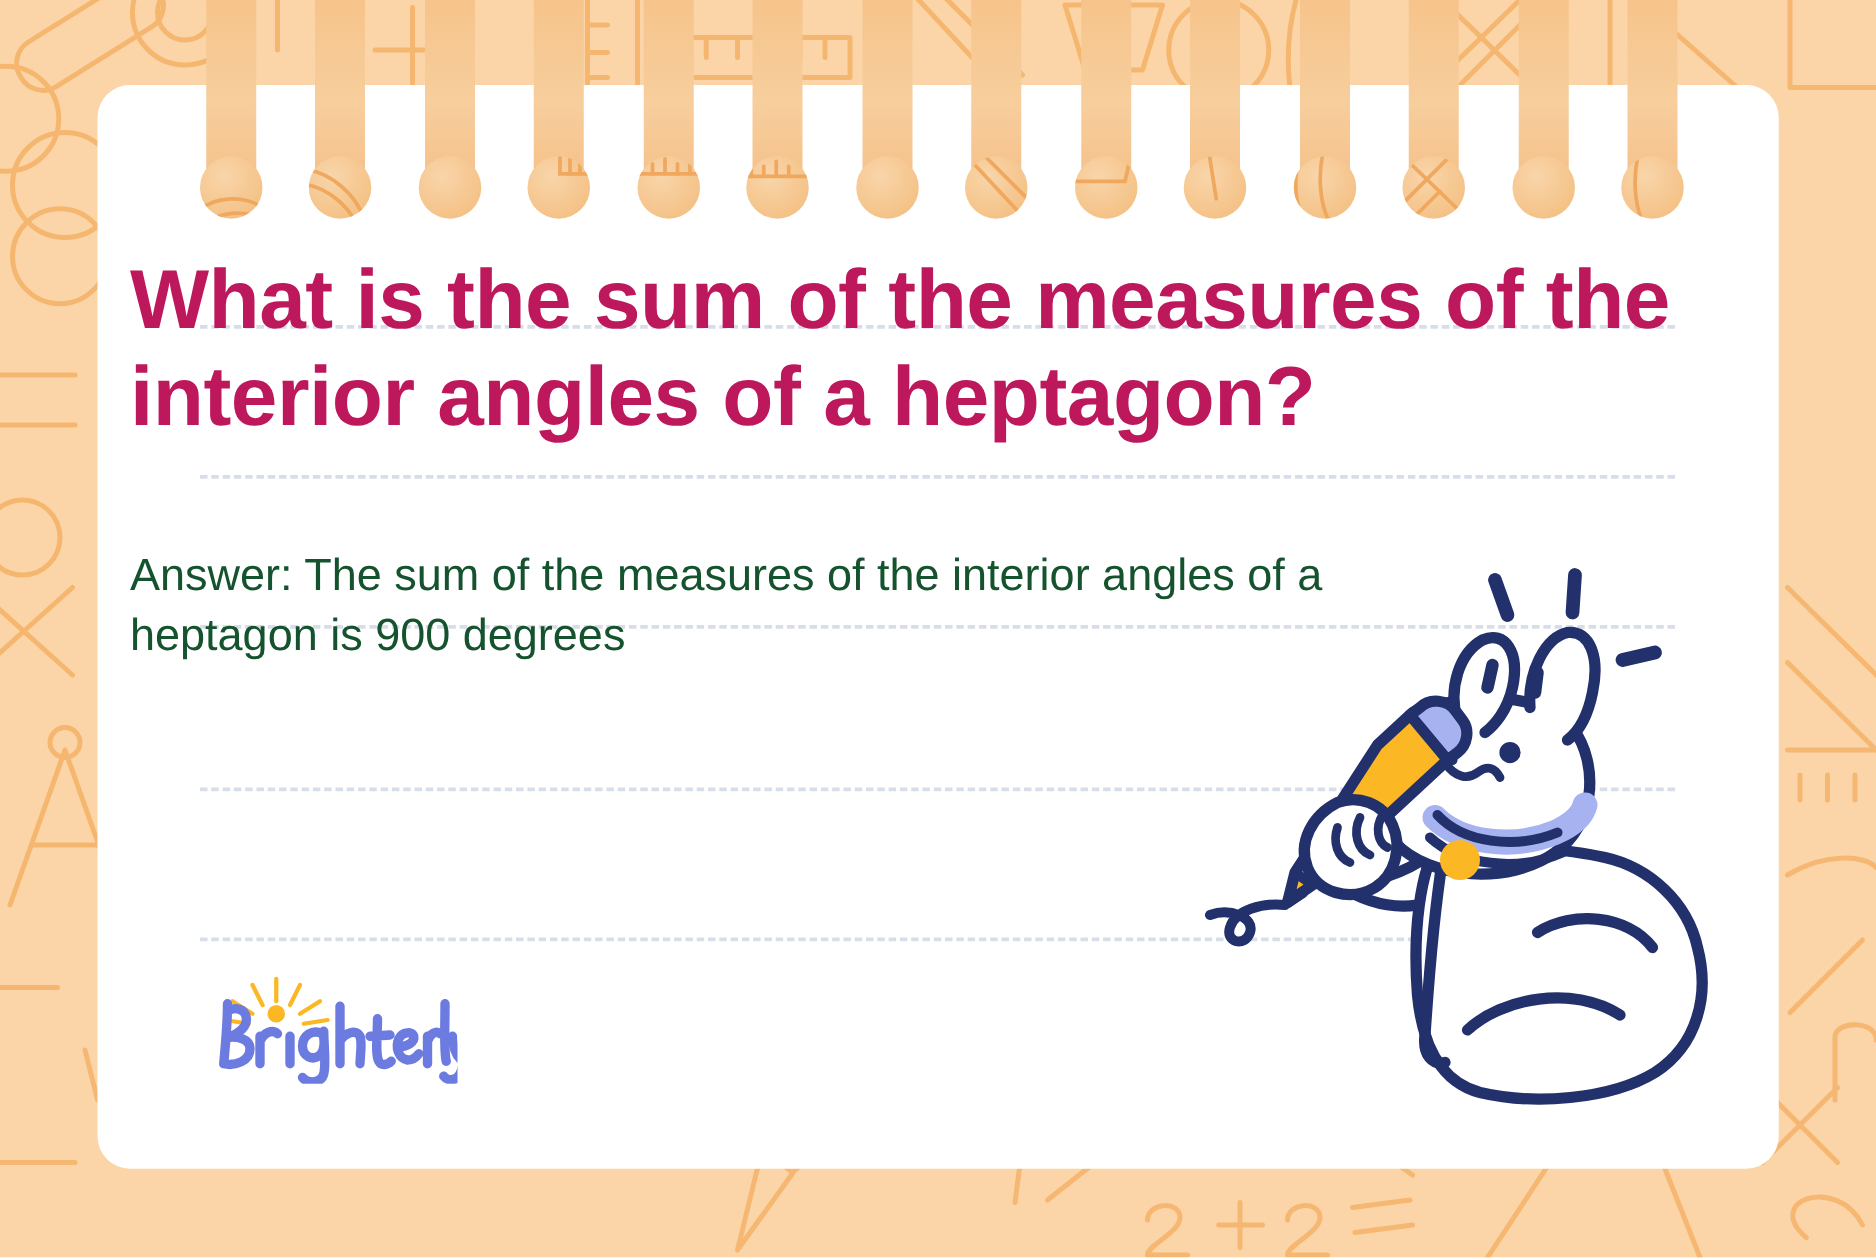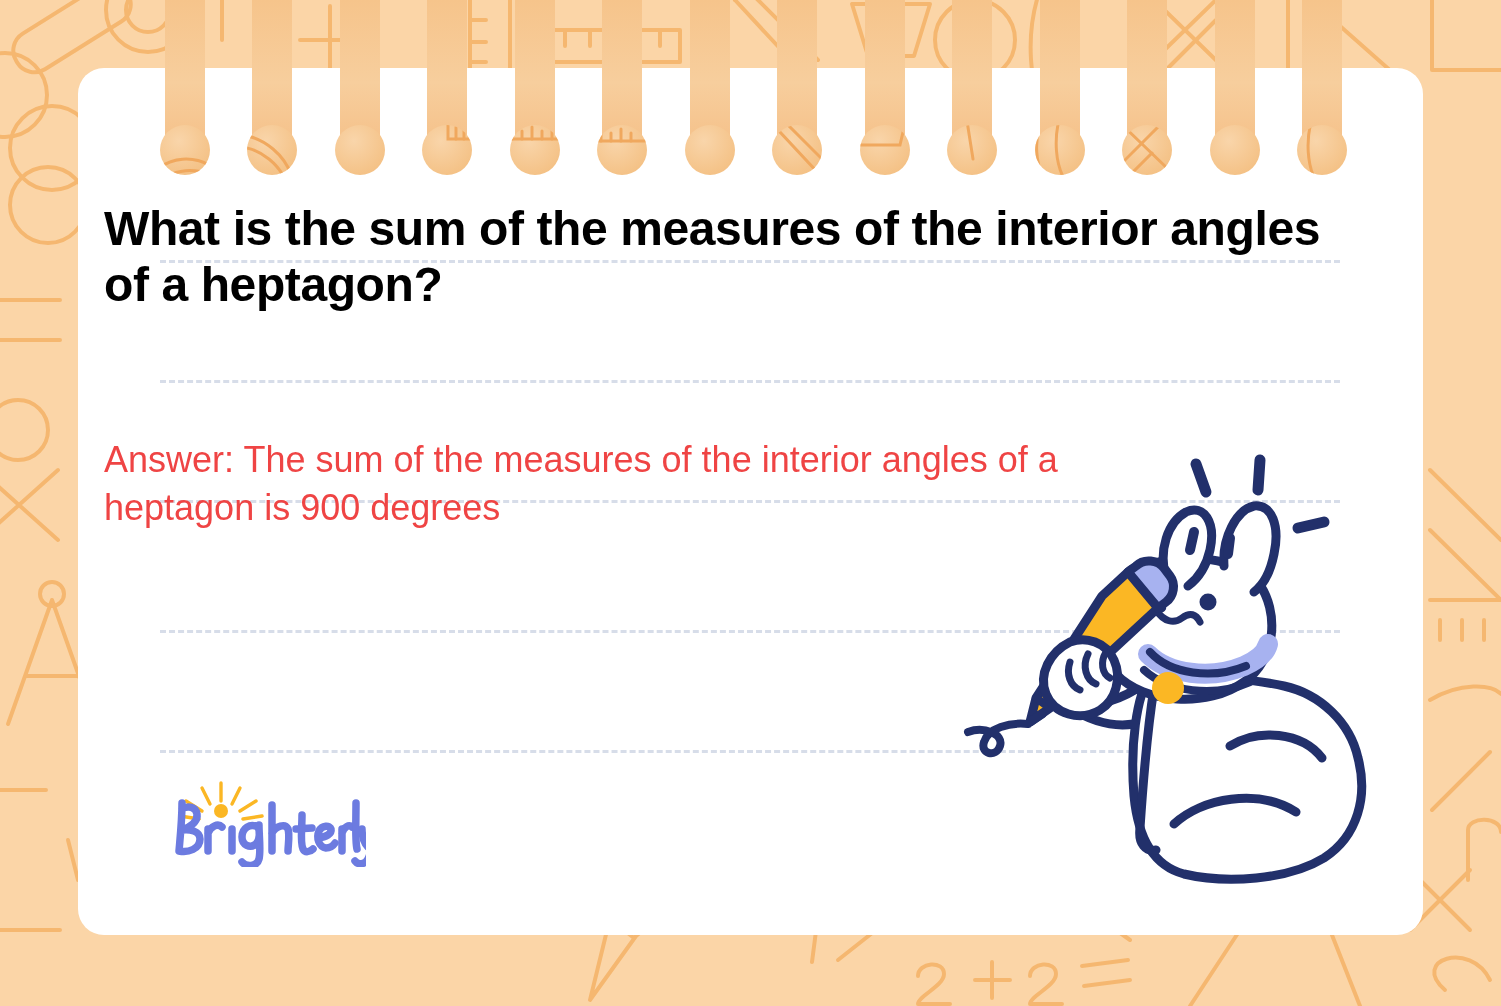--- a/index.html
+++ b/index.html
@@ -36,32 +36,32 @@
     left:82px;
     width:1180px;
     height:0;
     border-top:3px dashed #D7DDE9;
   }
   
   #question {
     position:absolute;
     left:26px; top:133px;
     width:1240px;
-    color:#000000;
-    font-size:48px;
+    color:#be185d;
+    font-size:67px;
     font-weight:bold;
     line-height:1.17;
     letter-spacing:-0.4px;
   }
   
   #answer {
     position:absolute;
     left:26px; top:368px;
     width:1000px;
-    color:#ef4444;
+    color:#14532d;
     font-size:36px;
     font-weight:400;
     line-height:1.32;
   }
   
   #logo {
     position:absolute;
     left:88px; top:713px;
     width:200px; height:86px;
   }

